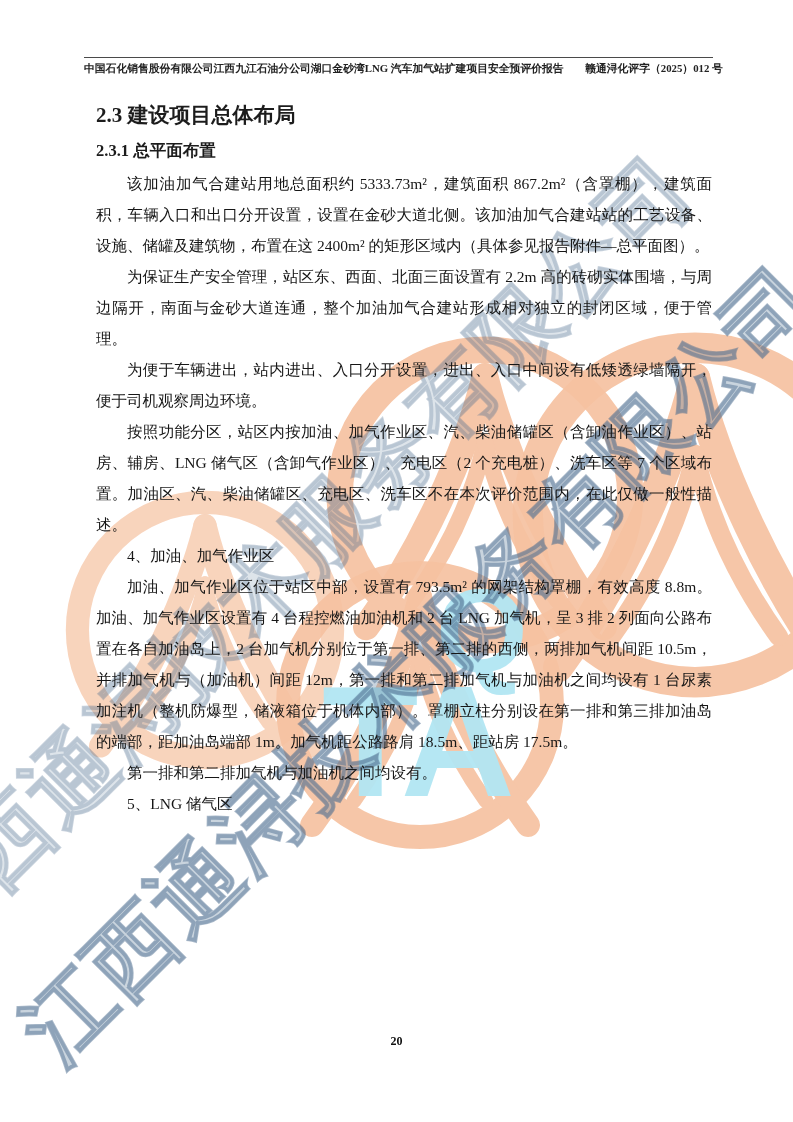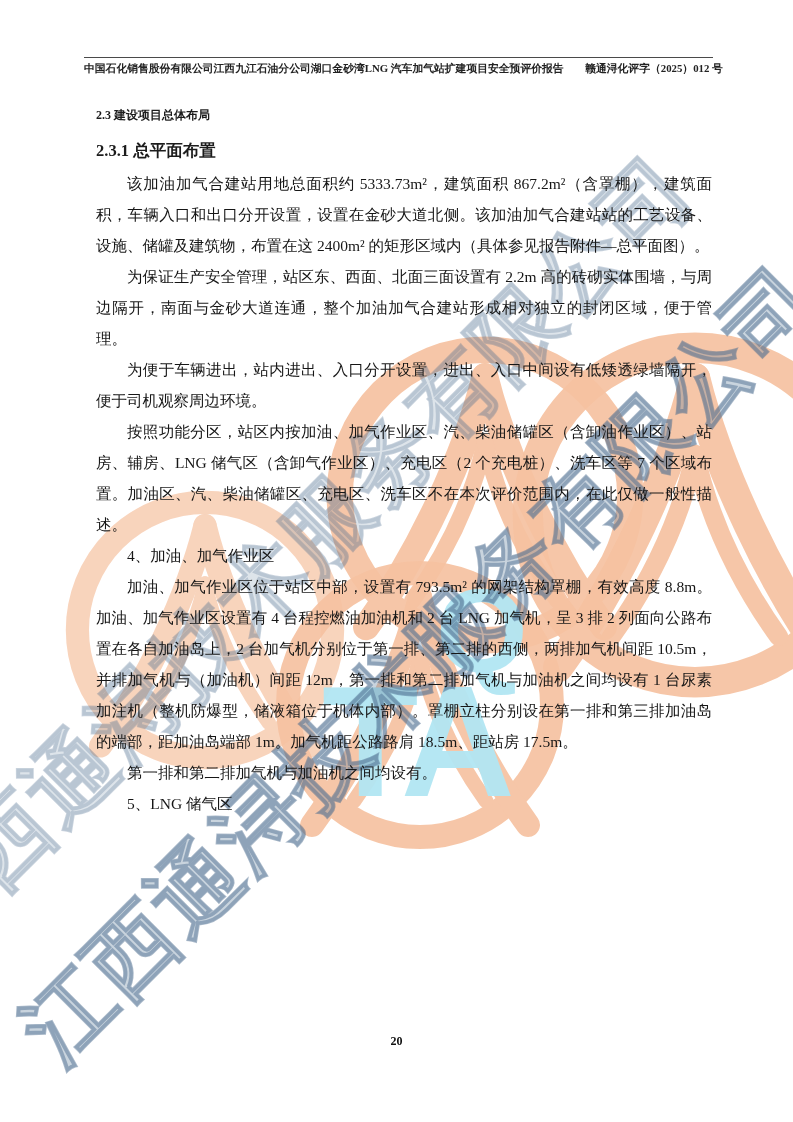--- a/index.html
+++ b/index.html
@@ -70,21 +70,21 @@
     color: #222;
   }
 
   .doc-body {
     position: absolute;
     left: 96px;
     width: 616px;
     top: 103px;
   }
   .h-major {
-    font-size: 12px;
+    font-size: 21px;
     font-weight: 700;
     line-height: 24px;
   }
   .h-minor {
     margin-top: 12px;
     font-size: 16.5px;
     font-weight: 700;
     line-height: 24px;
   }
   .doc-body .para-block { margin-top: 5px; }

